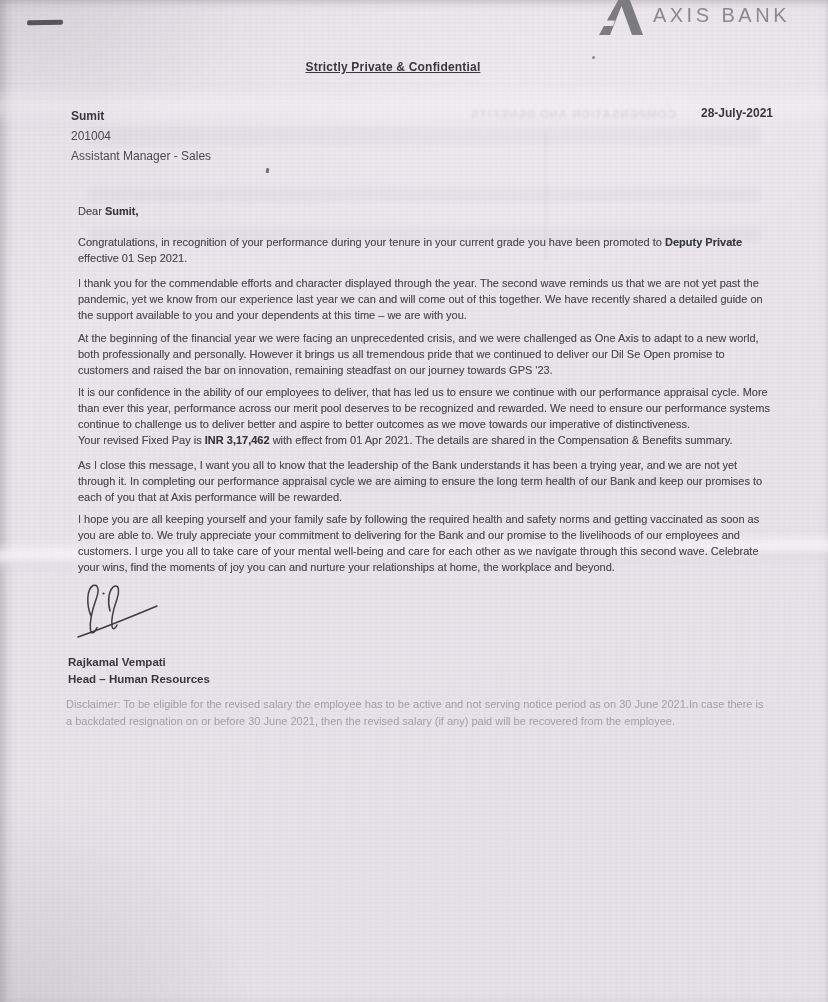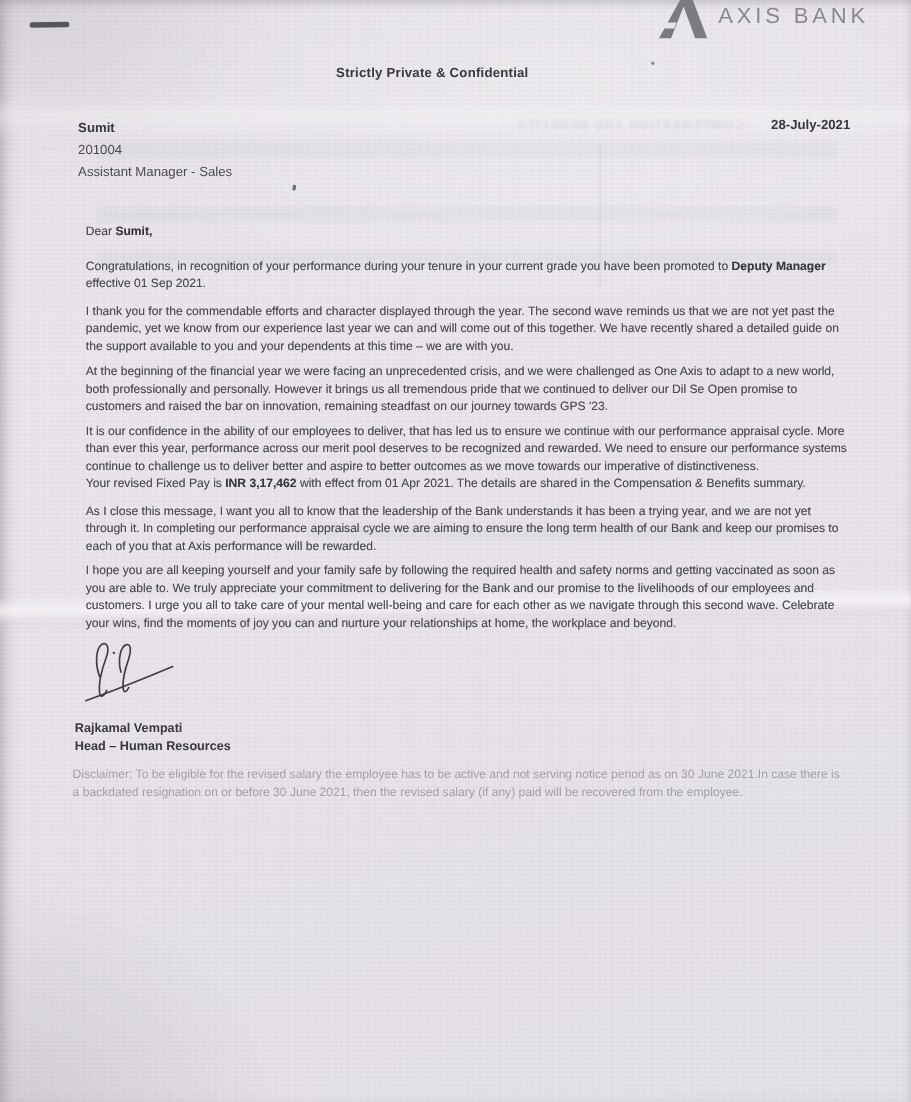--- a/index.html
+++ b/index.html
@@ -41,21 +41,21 @@
   .artifact-dash{position:absolute; left:27px; top:20px; width:36px; height:4.5px;
     background:var(--artifact,#56555b); border-radius:2px; transform:rotate(-1.2deg);}
   .speck1{position:absolute; left:592px; top:56px; width:3px; height:3px; background:#8d8a92; border-radius:50%;}
   .speck2{position:absolute; left:266px; top:168px; width:2.5px; height:5px; background:#6f6d75; border-radius:1px; transform:rotate(10deg);}
   
   .logo-wrap{position:absolute; top:-5px; right:38px; display:flex; align-items:center; gap:9px;}
   .logo-icon{display:block;}
   .brand-name{font-size:20px; letter-spacing:3.5px; color:var(--brand-gray,#8a8990); font-weight:400; white-space:nowrap;}
   
   .title{position:absolute; top:57px; left:0; width:786px; text-align:center;}
-  .title span{font-size:12px; font-weight:bold; color:var(--ink-bold,#38373d); letter-spacing:0.2px;margin-top:24px;}
+  .title span{font-size:12px; font-weight:bold; text-decoration:underline; color:var(--ink-bold,#38373d); letter-spacing:0.2px;margin-top:24px;}
   .recipient{position:absolute; left:71px; top:106px; font-size:12px; line-height:20px;}
   .recipient .name{font-weight:bold; color:var(--ink-bold,#38373d);}
   .date{position:absolute; top:106px; right:55px; font-size:12px; font-weight:bold; color:var(--ink-bold,#38373d);}
   .para{position:absolute; left:66px; width:696px; font-size:11px; line-height:16px; margin:12px; color:var(--ink,#4b4a50);
     text-shadow:0 0 0.4px rgba(75,74,80,0.45);}
   .b{font-weight:bold; color:var(--ink-bold,#38373d);}
   .salutation{top:191px;}
   .p1{top:222px;} .p2{top:263px;} .p3{top:318px;} .p4{top:372px;}
   .p5{top:420px;} .p6{top:445px;} .p7{top:499px;}
   .closing{top:562px;}
@@ -99,21 +99,21 @@
   </div>
 
   <div class="recipient">
     <div class="name">Sumit</div>
     <div>201004</div>
     <div>Assistant Manager - Sales</div>
   </div>
   <div class="date">28-July-2021</div>
 
   <p class="para salutation"><span>Dear </span><span class="b">Sumit,</span></p>
-  <p class="para p1"><span>Congratulations, in recognition of your performance during your tenure in your current grade you have been promoted to </span><span class="b">Deputy Manager</span><span> effective 01 Sep 2021.</span></p>
+  <p class="para p1"><span>Congratulations, in recognition of your performance during your tenure in your current grade you have been promoted to </span><span class="b">Deputy Private</span><span> effective 01 Sep 2021.</span></p>
   <p class="para p2"><span>I thank you for the commendable efforts and character displayed through the year. The second wave reminds us that we are not yet past the pandemic, yet we know from our experience last year we can and will come out of this together. We have recently shared a detailed guide on the support available to you and your dependents at this time – we are with you.</span></p>
   <p class="para p3"><span>At the beginning of the financial year we were facing an unprecedented crisis, and we were challenged as One Axis to adapt to a new world, both professionally and personally. However it brings us all tremendous pride that we continued to deliver our Dil Se Open promise to customers and raised the bar on innovation, remaining steadfast on our journey towards GPS '23.</span></p>
   <p class="para p4"><span>It is our confidence in the ability of our employees to deliver, that has led us to ensure we continue with our performance appraisal cycle. More than ever this year, performance across our merit pool deserves to be recognized and rewarded. We need to ensure our performance systems continue to challenge us to deliver better and aspire to better outcomes as we move towards our imperative of distinctiveness.</span></p>
   <p class="para p5"><span>Your revised Fixed Pay is </span><span class="b">INR 3,17,462</span><span> with effect from 01 Apr 2021. The details are shared in the Compensation &amp; Benefits summary.</span></p>
   <p class="para p6"><span>As I close this message, I want you all to know that the leadership of the Bank understands it has been a trying year, and we are not yet through it. In completing our performance appraisal cycle we are aiming to ensure the long term health of our Bank and keep our promises to each of you that at Axis performance will be rewarded.</span></p>
   <p class="para p7"><span>I hope you are all keeping yourself and your family safe by following the required health and safety norms and getting vaccinated as soon as you are able to. We truly appreciate your commitment to delivering for the Bank and our promise to the livelihoods of our employees and customers. I urge you all to take care of your mental well-being and care for each other as we navigate through this second wave. Celebrate your wins, find the moments of joy you can and nurture your relationships at home, the workplace and beyond.</span></p>
 
   <svg class="signature" width="92" height="66" viewBox="0 0 92 66">
     <g fill="none" stroke="#3e3d43" stroke-width="1.5" stroke-linecap="round">
       <path d="M19,36 C14,24 15,9 21,5.5 C26,3.5 27.5,10 24.5,18 C20.5,29 17.5,42 18.5,50 C19.1,54.5 22.5,53.5 25,47.5"></path>

